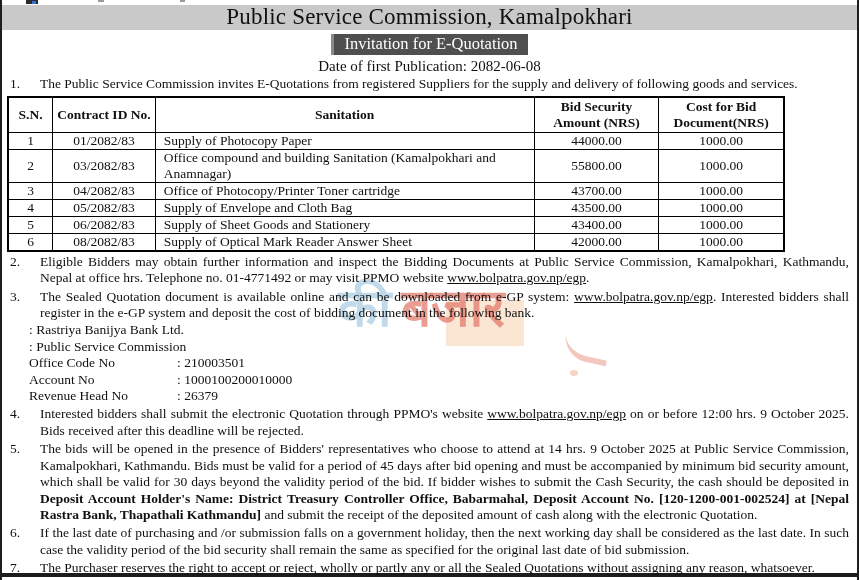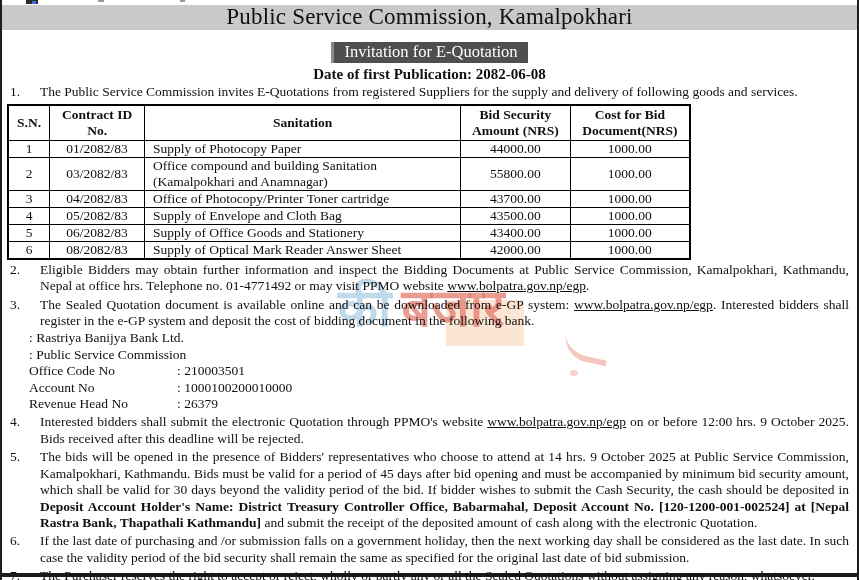--- a/index.html
+++ b/index.html
@@ -20,37 +20,37 @@
   .artifact.a4 { left:178px; top:0; width:5px; height:2px; background:#9a9a9a; }
 
   .content { position:relative; z-index:1; }
 
   .banner {
     margin-top:5px; background:#c9c9c9; height:25px;
     display:flex; align-items:center; justify-content:center;
   }
   .banner .title { font-size:23px; letter-spacing:0.2px; font-weight:400; }
 
-  .badge-row { text-align:center; margin-top:12px; }
+  .badge-row { text-align:center; margin-top:4px; }
   .badge {
     display:inline-block; background:#4f4f4f; color:#ffffff;
     font-size:16.5px; line-height:20px; padding:0 10px 1px 10px;
     border-left:3px solid #8a8a8a;
   }
 
-  .pubdate { text-align:center; font-weight:bold; font-size:15px; margin-top:3px; }
+  .pubdate { text-align:center; font-weight:normal; font-size:15px; margin-top:3px; }
 
   .item { display:flex; margin:2px 8px 0 8px; }
   .item .num { flex:0 0 30px; }
   .item .body { flex:1; text-align:justify; }
 
   a.doc-link { color:inherit; text-decoration:underline; cursor:pointer; }
 
   table.quote {
-    border-collapse:collapse; margin:3px 0 2px 5px; width:684px;
+    border-collapse:collapse; margin:3px 0 2px 5px; width:778px;
     font-size:13.5px; line-height:16px;
   }
   table.quote, table.quote th, table.quote td { border:1px solid #000; }
   table.quote { border-width:2px; }
   table.quote th { font-weight:bold; text-align:center; padding:1px 3px; height:31px; }
   table.quote td { padding:0 4px; height:17px; text-align:center; }
   table.quote td.part { text-align:left; padding-left:8px; }
   col.c-sn { width:47px; } col.c-id { width:108px; } col.c-part { width:425px; }
   col.c-bid { width:136px; } col.c-cost { width:129px; }
 
@@ -161,21 +161,21 @@
         <tr>
           <td>4</td>
           <td>05/2082/83</td>
           <td class="part">Supply of Envelope and Cloth Bag</td>
           <td>43500.00</td>
           <td>1000.00</td>
         </tr>
         <tr>
           <td>5</td>
           <td>06/2082/83</td>
-          <td class="part">Supply of Office Goods and Stationery</td>
+          <td class="part">Supply of Sheet Goods and Stationery</td>
           <td>43400.00</td>
           <td>1000.00</td>
         </tr>
         <tr>
           <td>6</td>
           <td>08/2082/83</td>
           <td class="part">Supply of Optical Mark Reader Answer Sheet</td>
           <td>42000.00</td>
           <td>1000.00</td>
         </tr>

